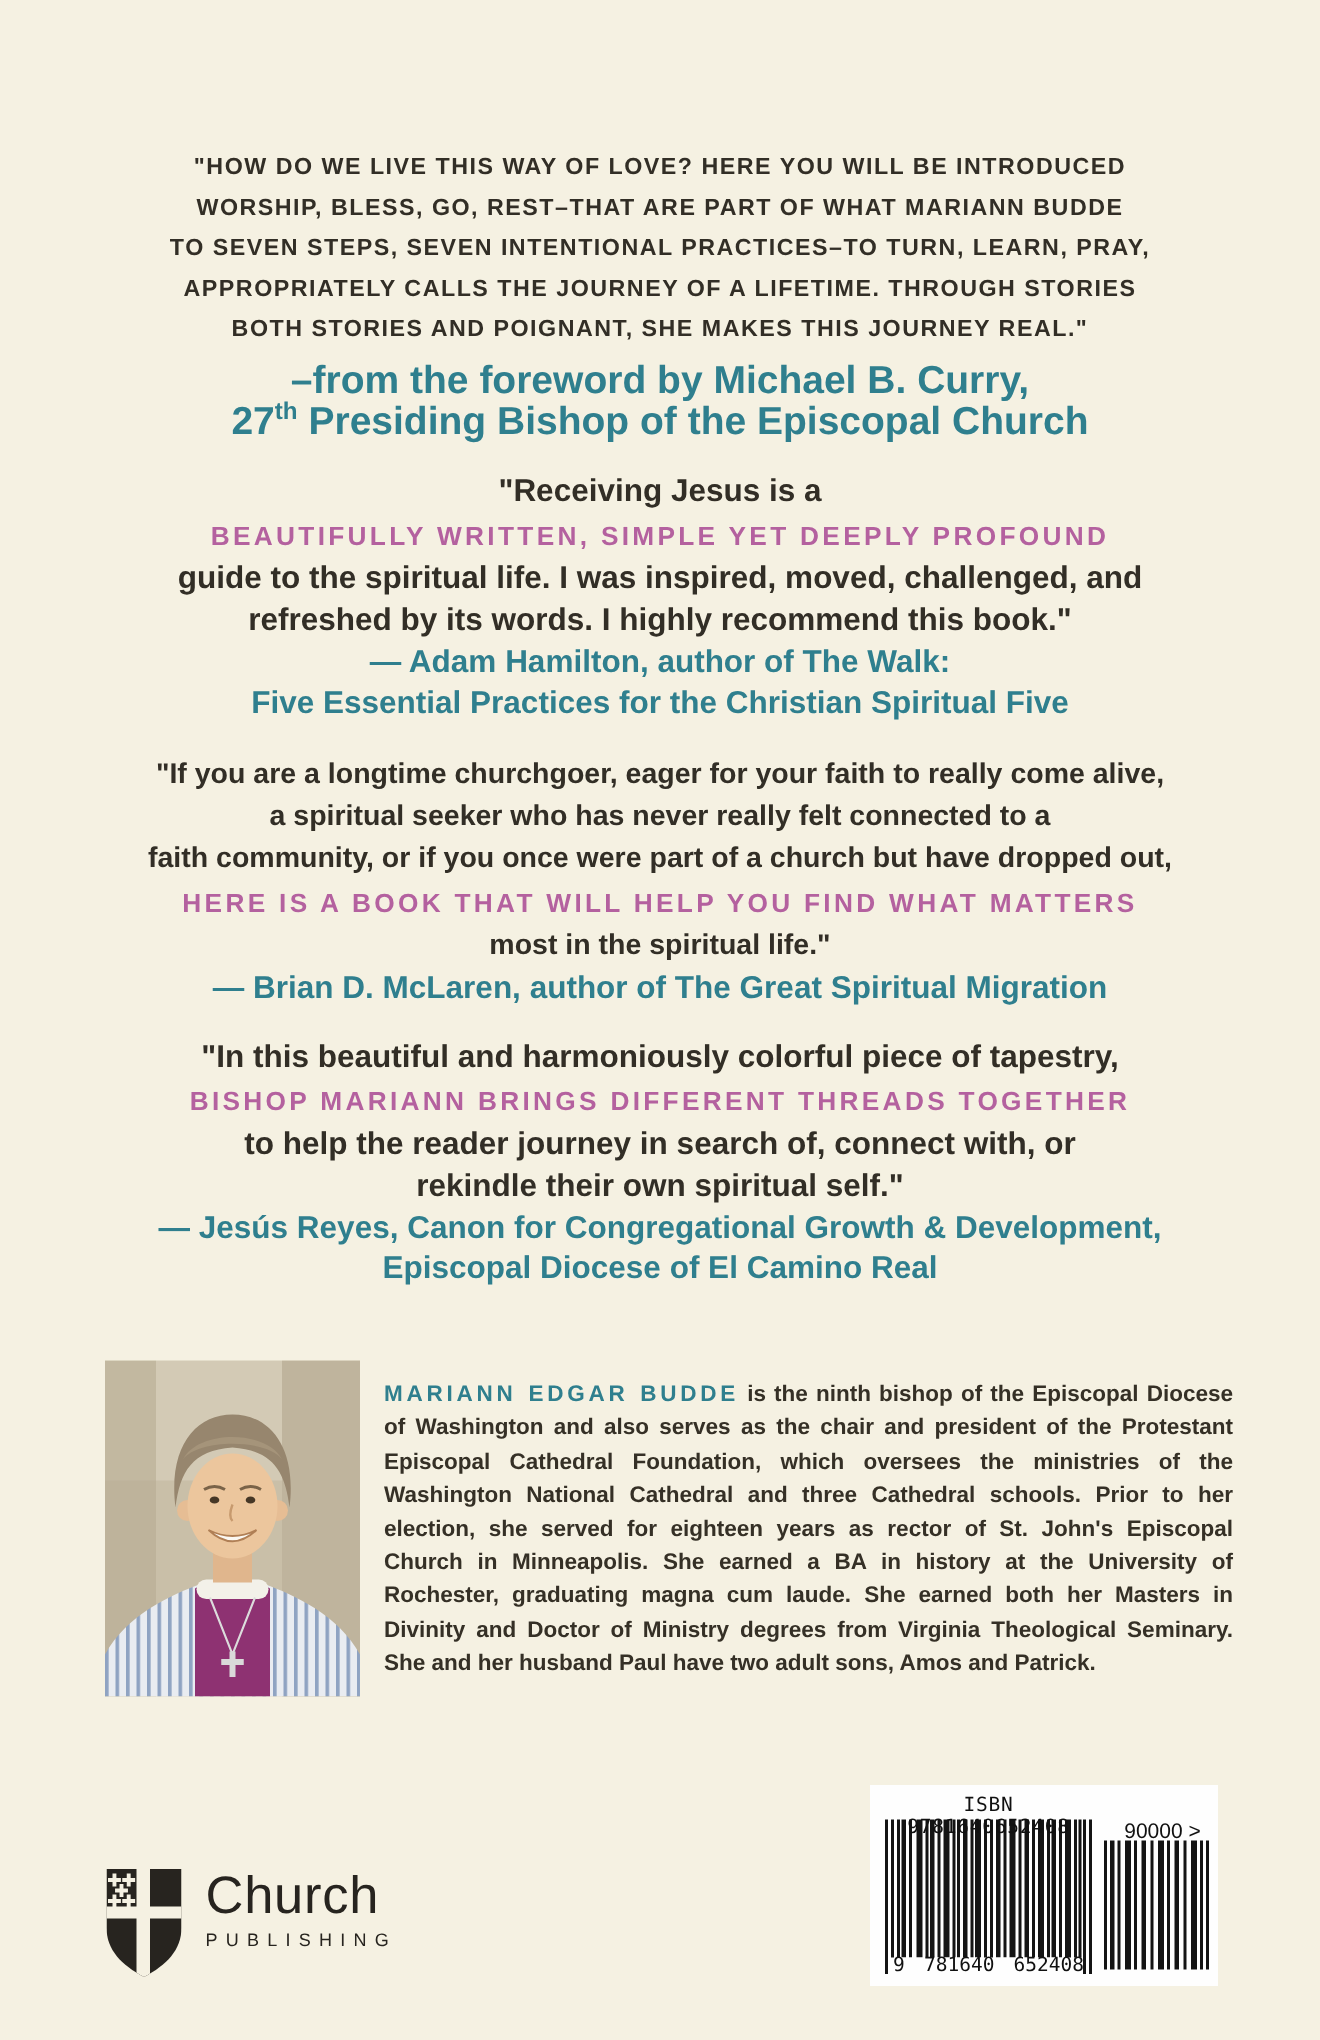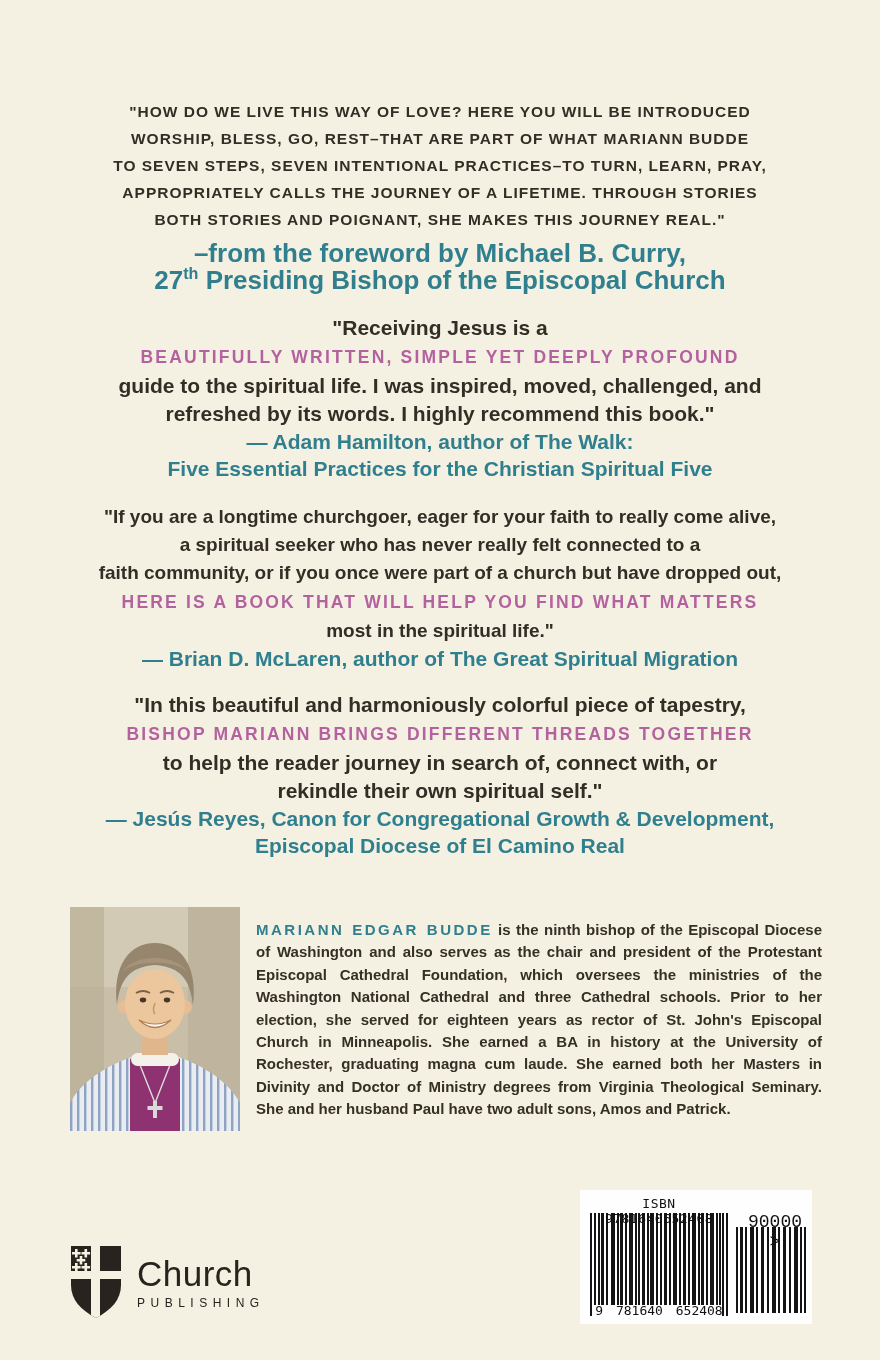--- a/index.html
+++ b/index.html
@@ -28,31 +28,31 @@
   .photo{width:170px;height:224px;flex:none;}
   .bio-text{
     flex:1;font-size:15px;line-height:22.4px;font-weight:700;
     text-align:justify;color:#353026;padding-top:2px;
   }
   .bio-name{color:#2f7f8e;letter-spacing:2.5px;}
   
   .credits{position:absolute;left:70px;top:1170px;font-size:13.5px;font-weight:700;color:#322e26;}
   .credits div{line-height:24px;margin-bottom:4px;}
   
-  .logo{position:absolute;left:70px;top:1245px;display:flex;align-items:center;gap:15px;}
+  .logo{position:absolute;left:70px;top:1245px;display:flex;align-items:flex-start;gap:15px;}
   .logo-shield{width:52px;height:74px;}
   .logo-text{padding-top:2px;}
   .logo-name{font-size:35px;line-height:34px;color:#27241f;font-weight:400;letter-spacing:0.5px;}
   .logo-sub{font-size:12px;letter-spacing:5.5px;color:#27241f;margin-top:5px;font-weight:400;}
   
   .barcode{position:absolute;left:580px;top:1190px;width:232px;height:102px;background:#fefefe;}
   .bc-isbn{position:absolute;left:10px;top:6px;width:138px;text-align:center;
     font-family:"DejaVu Sans Mono",monospace;font-size:13px;letter-spacing:0.5px;color:#111;}
   .bc-price{position:absolute;left:160px;top:22px;width:70px;text-align:center;
-    font-family:Liberation Mono, monospace;font-size:18px;color:#111;}
+    font-family:Liberation Sans, sans-serif;font-size:14px;color:#111;}
   .bc-digits{position:absolute;left:6px;top:113px;width:146px;text-align:center;
     font-family:"DejaVu Sans Mono",monospace;font-size:13px;word-spacing:5px;color:#111;background:transparent;}
   .bc-svg{position:absolute;left:0;top:0;}
 </style>
 </head>
 <body>
 
 <div class="cover">
 
   <section class="q q1">

